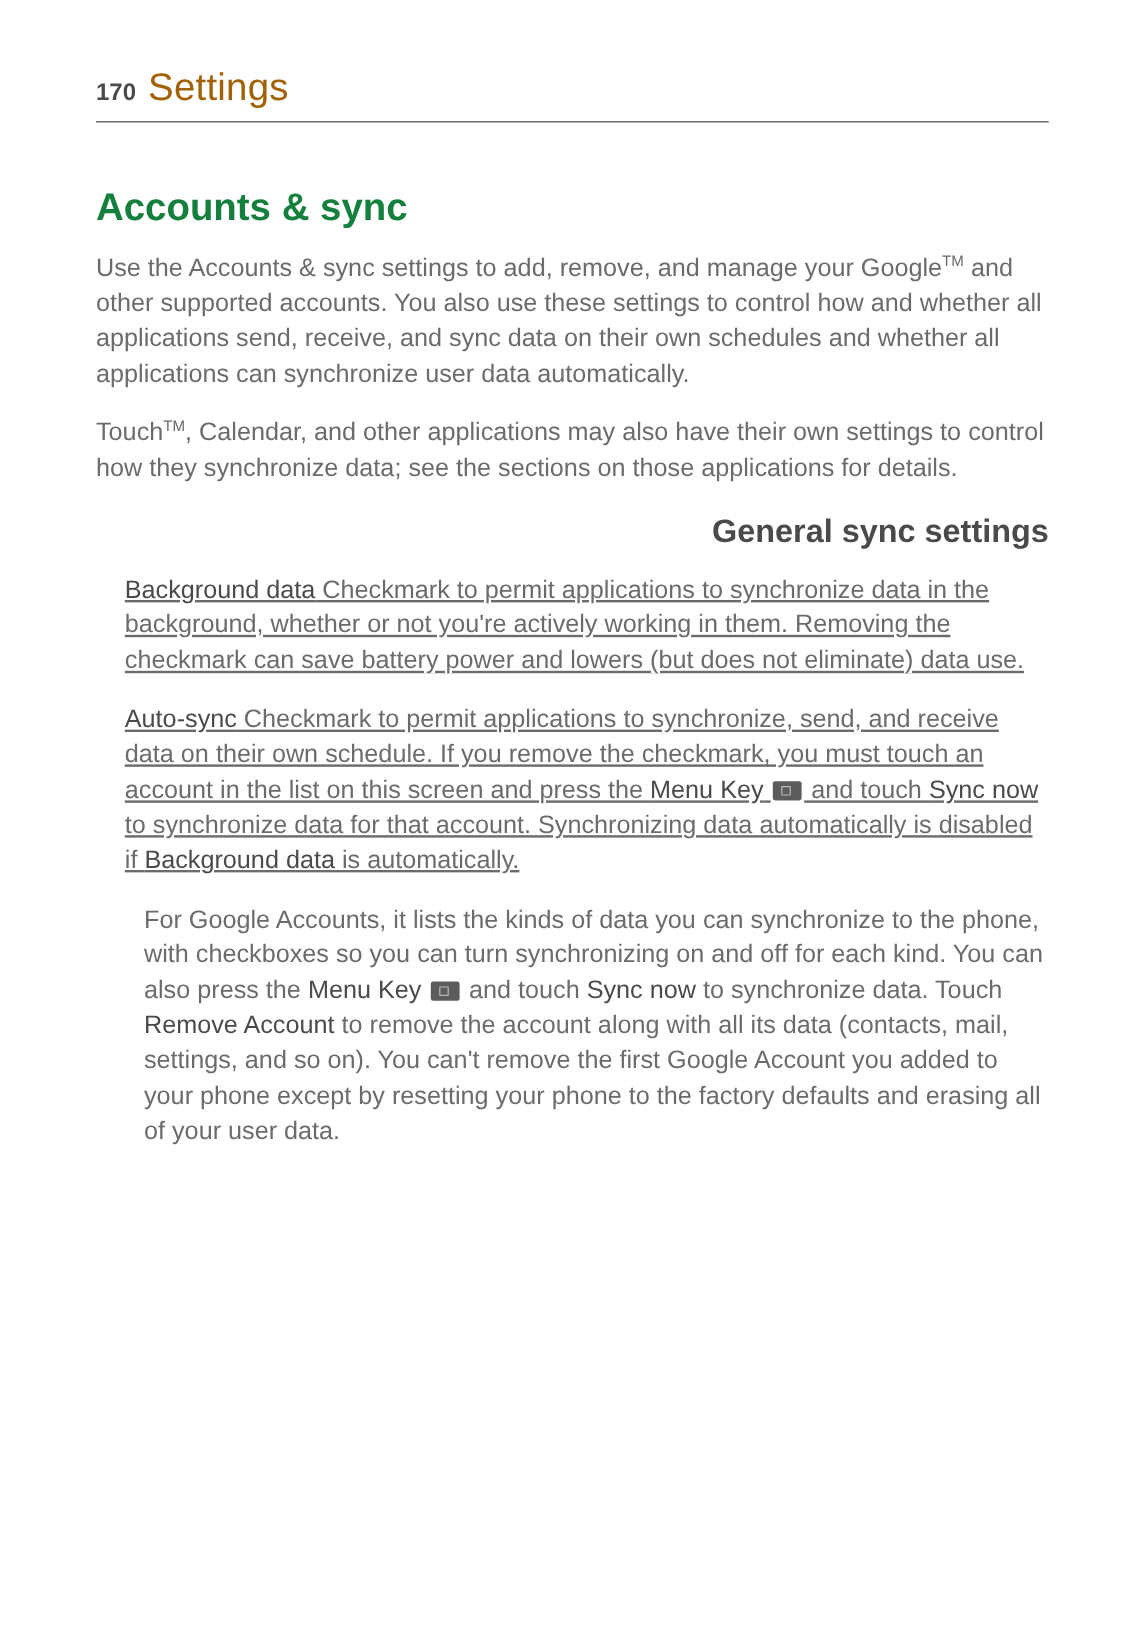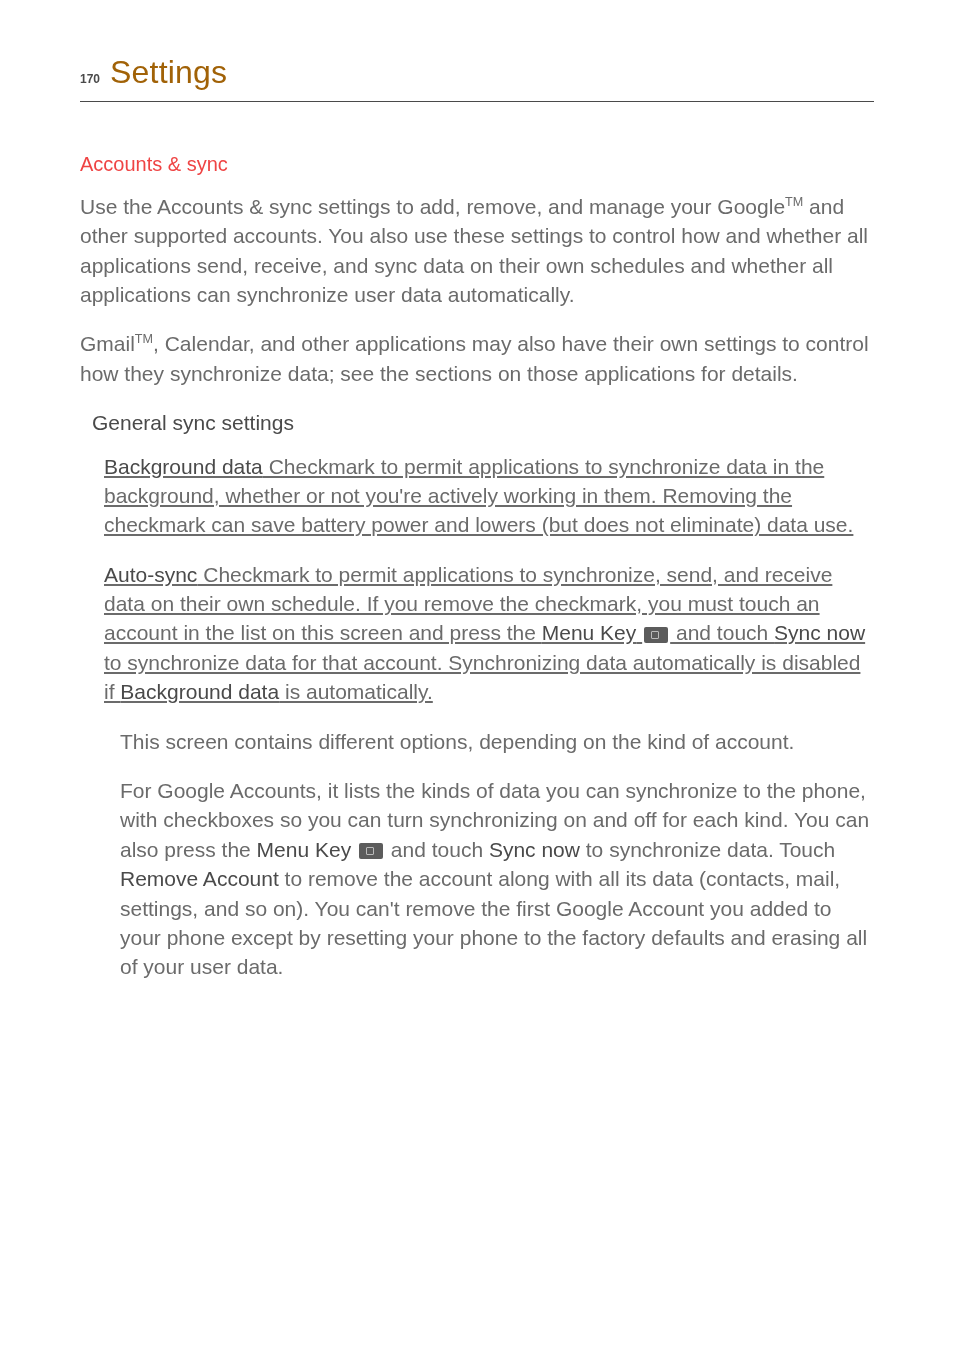--- a/index.html
+++ b/index.html
@@ -17,48 +17,49 @@
   }
   .header {
     display: flex;
     align-items: baseline;
     border-bottom: 1.5px solid #4a4a4a;
     padding-bottom: 6px;
     margin-bottom: 48px;
     gap: 10px;
   }
   .page-num {
-    font-size: 12px;
+    font-size: 20px;
     font-weight: bold;
     color: #4a4a4a;
   }
   .header-title {
     font-size: 32px;
     color: #a16207;
     font-weight: 400;
     letter-spacing: 0.2px;
   }
   .section-title {
-    color: #ef4444;
-    font-size: 20px;
-    font-weight: 400;
+    color: #15803d;
+    font-size: 32px;
+    font-weight: 700;
     margin-bottom: 14px;
   }
   .para {
     margin-bottom: 20px;
     color: #6b6b6b;
   }
   .sup { font-size: 0.6em; vertical-align: super; }
   .sub-heading {
     color: #4a4a4a;
-    font-weight: 400;
-    font-size: 21px;
+    font-weight: 700;
+    font-size: 27px;
     margin-left: 12px;
     margin-bottom: 14px;
     margin-top: 6px;
+    text-align: right;
   }
   .indent1 { margin-left: 24px; text-decoration: underline; }
   .indent2 { margin-left: 40px; }
   .bold { color: #4a4a4a; font-weight: 500; }
   .bullet-row {
     display: flex;
     align-items: center;
     gap: 8px;
     margin-left: 12px;
     margin-bottom: 14px;
@@ -99,37 +100,36 @@
     <span class="header-title">Settings</span>
   </div>
 
   <div class="section-title">Accounts &amp; sync</div>
 
   <p class="para">
     <span>Use the Accounts &amp; sync settings to add, remove, and manage your Google</span><span class="sup">TM</span><span> and other supported accounts. You also use these settings to control how and whether all applications send, receive, and sync data on their own schedules and whether all applications can synchronize user data automatically.</span>
   </p>
 
   <p class="para">
-    <span>Gmail</span><span class="sup">TM</span><span>, Calendar, and other applications may also have their own settings to control how they synchronize data; see the sections on those applications for details.</span>
+    <span>Touch</span><span class="sup">TM</span><span>, Calendar, and other applications may also have their own settings to control how they synchronize data; see the sections on those applications for details.</span>
   </p>
 
   <div class="sub-heading">General sync settings</div>
 
   <p class="para indent1">
     <span class="bold">Background data</span><span>  Checkmark to permit applications to synchronize data in the background, whether or not you're actively working in them. Removing the checkmark can save battery power and lowers (but does not eliminate) data use.</span>
   </p>
 
   <p class="para indent1">
     <span class="bold">Auto-sync</span><span>  Checkmark to permit applications to synchronize, send, and receive data on their own schedule. If you remove the checkmark, you must touch an account in the list on this screen and press the </span><span class="bold">Menu Key</span>
     <span class="menu-icon"></span><span> and touch </span><span class="bold">Sync now</span><span> to synchronize data for that account. Synchronizing data automatically is disabled if </span><span class="bold">Background data</span><span> is automatically.</span>
   </p>
 
 
 
 
-  <p class="para indent2">This screen contains different options, depending on the kind of account.</p>
 
   <p class="para indent2">
     <span>For Google Accounts, it lists the kinds of data you can synchronize to the phone, with checkboxes so you can turn synchronizing on and off for each kind. You can also press the </span><span class="bold">Menu Key</span>
     <span class="menu-icon"></span><span> and touch </span><span class="bold">Sync now</span><span> to synchronize data. Touch </span><span class="bold">Remove Account</span><span> to remove the account along with all its data (contacts, mail, settings, and so on). You can't remove the first Google Account you added to your phone except by resetting your phone to the factory defaults and erasing all of your user data.</span>
   </p>
 
 </div>
 
 </body></html>

